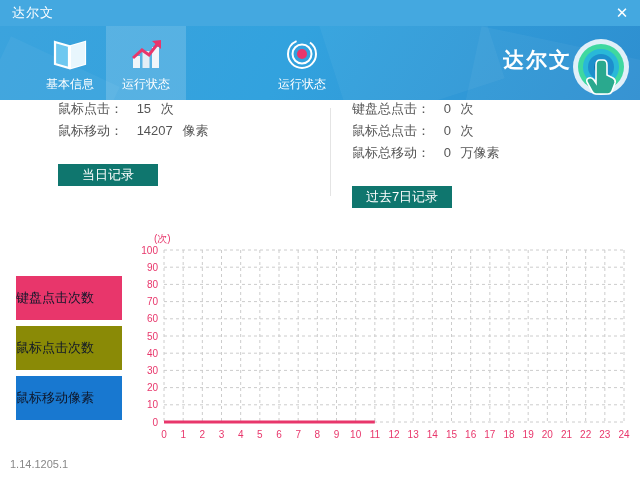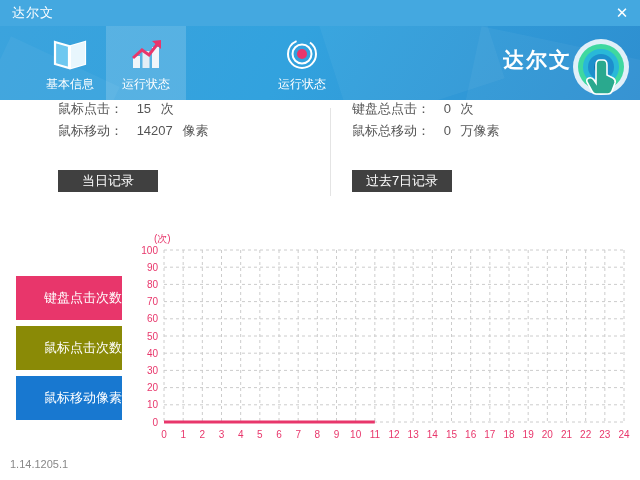--- a/index.html
+++ b/index.html
@@ -99,38 +99,38 @@
   #stat-right { left: 352px; }
   .stat-row {
     position: relative; height: 22px;
     font-size: 13px; color: #555555;
     white-space: nowrap;
   }
   .stat-label { display: inline-block; }
   .stat-value { display: inline-block; padding: 0 6px 0 10px; }
   .stat-unit  { display: inline-block; }
   .rec-btn {
-    margin-top: 26px;
+    margin-top: 20px;
     display: inline-block;
     min-width: 100px; height: 22px;
-    background: #404040;
+    background: #0f766e;
     color: #ffffff; font-size: 13px;
     text-align: center; line-height: 22px;
     padding: 0 10px;
     cursor: pointer;
     border: none;
   }
 
   
   #legend { position: absolute; left: 16px; top: 276px; width: 106px; }
   .legend-btn {
     width: 106px; height: 44px;
     margin-bottom: 6px;
-    color: #ffffff; font-size: 13px;
-    text-align: right; line-height: 44px;
+    color: #0f172a; font-size: 13px;
+    text-align: left; line-height: 44px;
     cursor: pointer; border: none;
   }
   #lg-key   { background: #e8366b; }
   #lg-mouse { background: #8a8a06; }
   #lg-move  { background: #1878d0; }
 
   
   #chart { position: absolute; left: 130px; top: 228px; width: 500px; height: 225px; }
   #chart-svg { display: block; }
   .axis-text { font-size: 10px; fill: #e8366b; font-family: "Liberation Sans", sans-serif; }
@@ -222,20 +222,25 @@
         <span class="stat-label">鼠标移动：</span>
         <span class="stat-value">14207</span>
         <span class="stat-unit">像素</span>
       </div>
       <button class="rec-btn">当日记录</button>
     </div>
 
     <div class="stat-panel" id="stat-right">
       <div class="stat-row">
         <span class="stat-label">键盘总点击：</span>
+        <span class="stat-value">0</span>
+        <span class="stat-unit">次</span>
+      </div>
+      <div class="stat-row">
+        <span class="stat-label">鼠标总点击：</span>
         <span class="stat-value">0</span>
         <span class="stat-unit">次</span>
       </div>
       <div class="stat-row">
         <span class="stat-label">鼠标总移动：</span>
         <span class="stat-value">0</span>
         <span class="stat-unit">万像素</span>
       </div>
       <button class="rec-btn">过去7日记录</button>
     </div>

